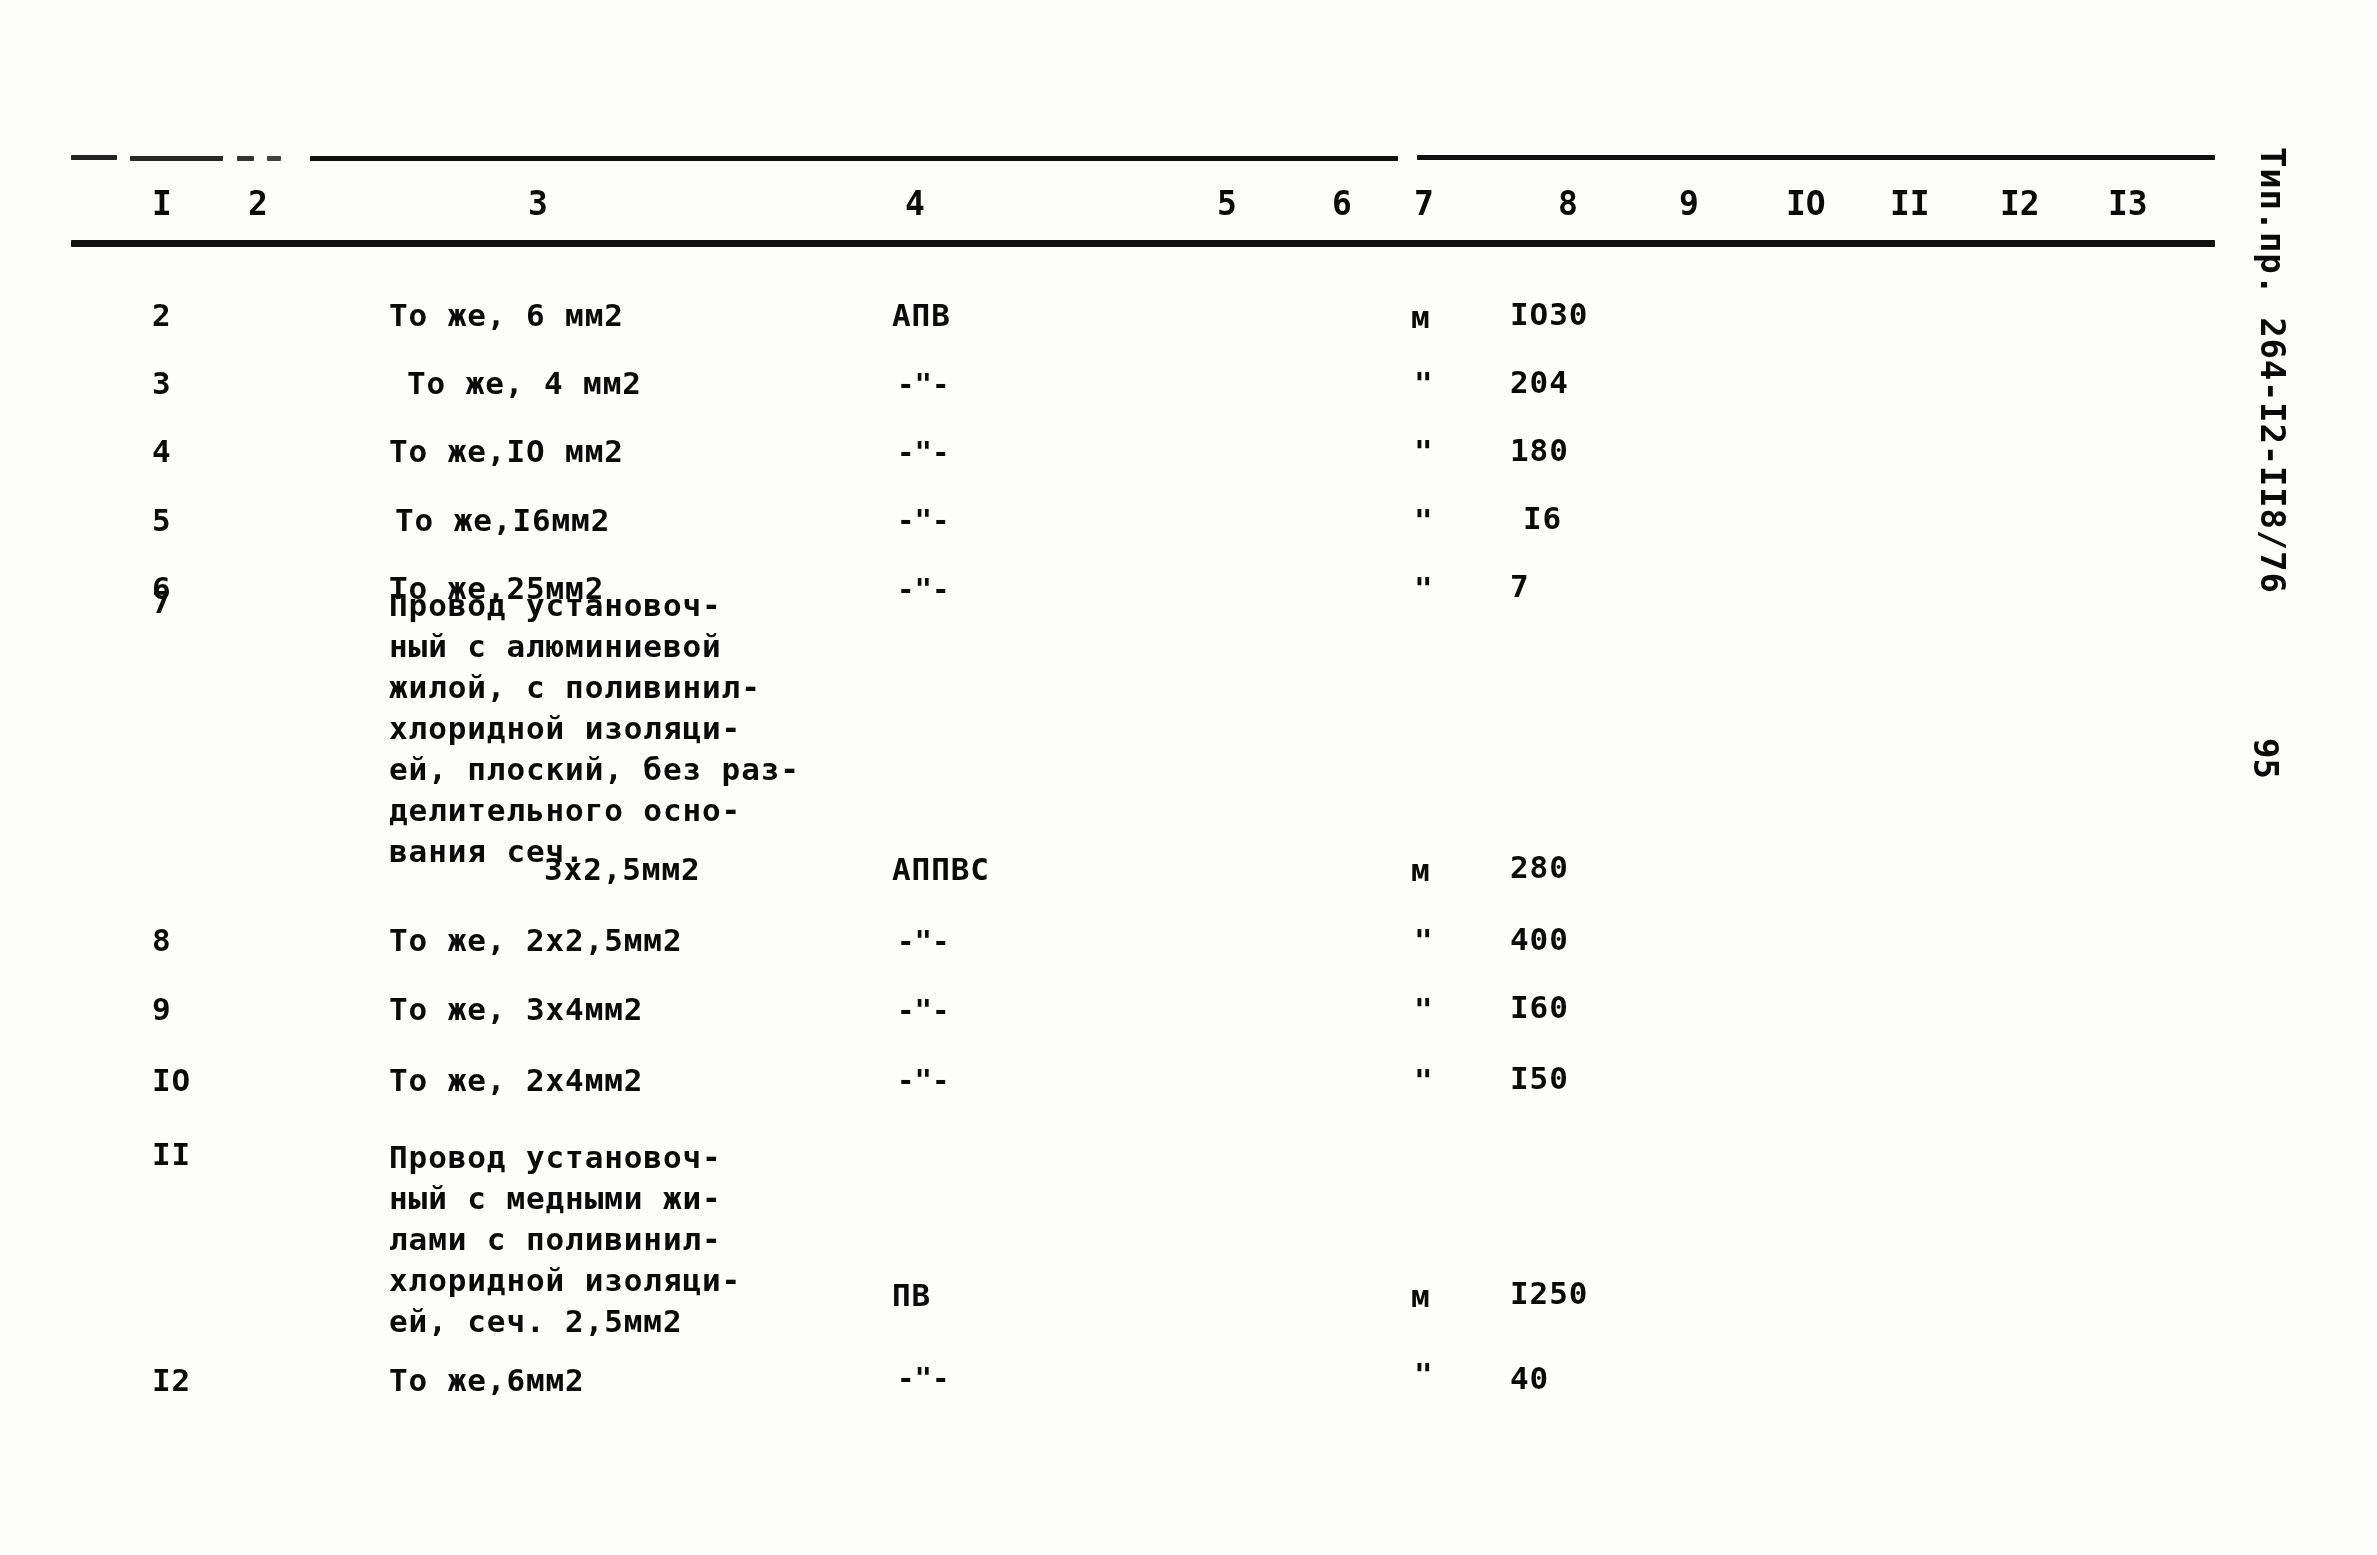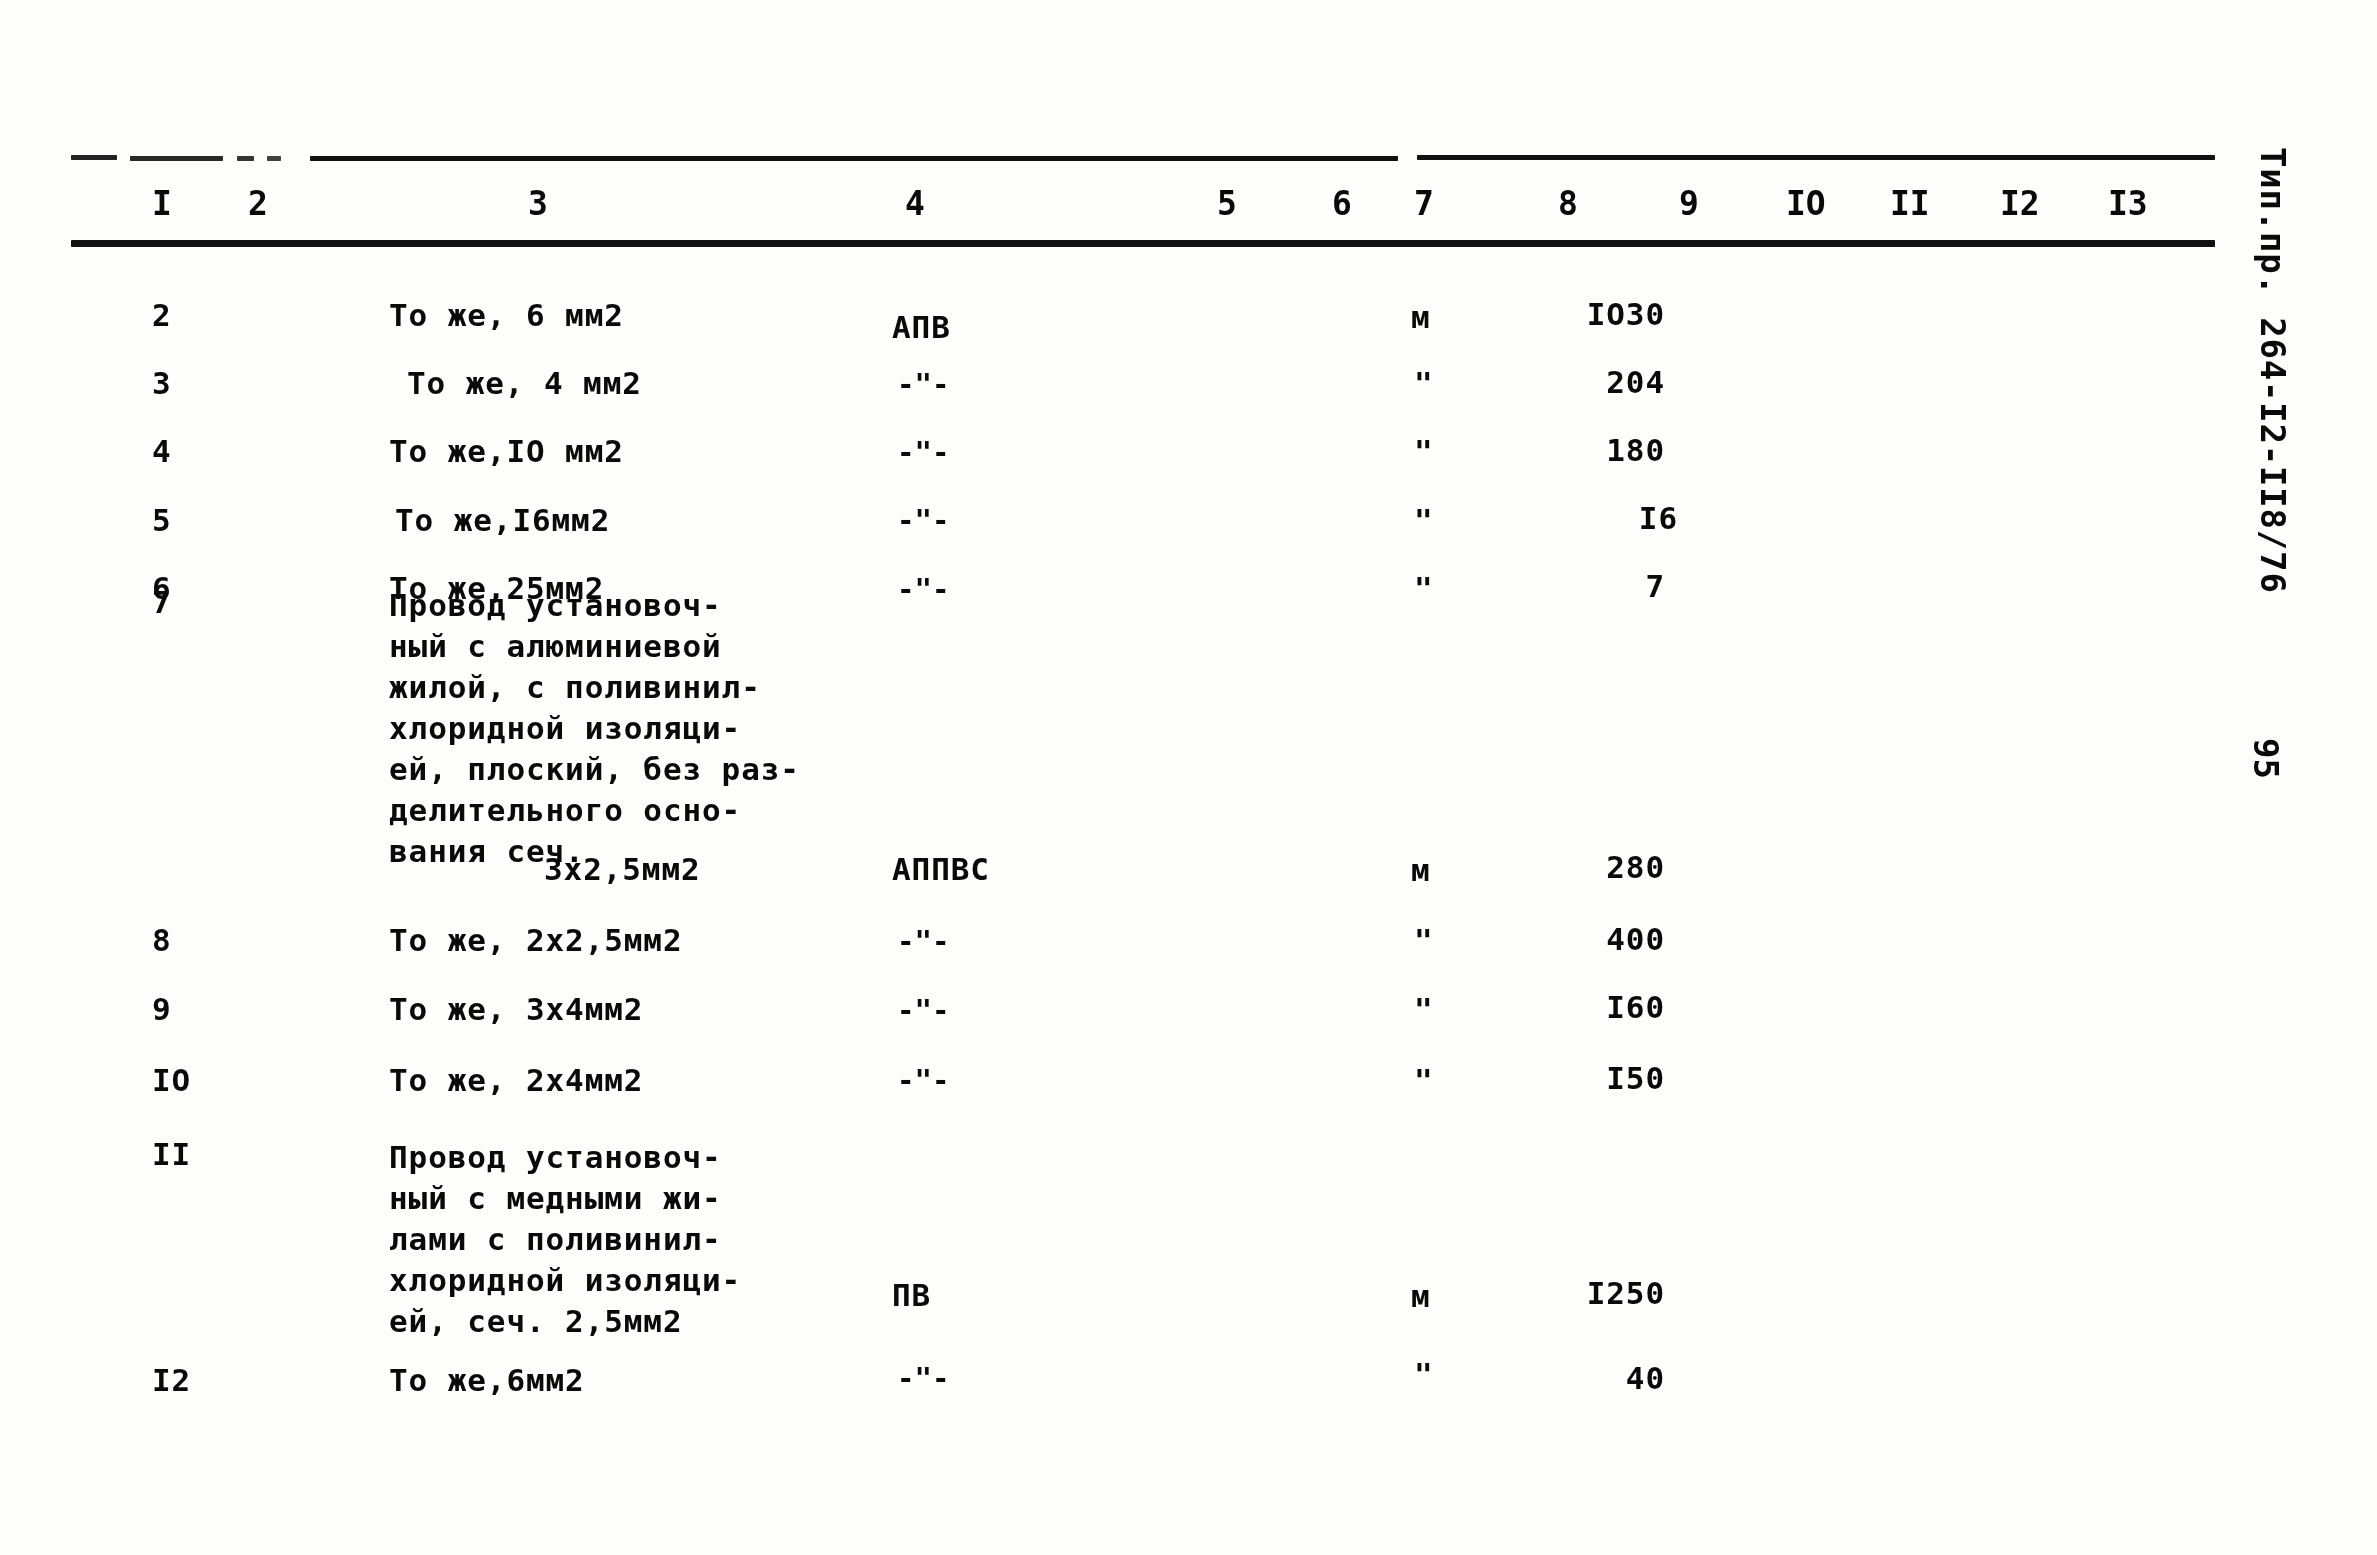--- a/index.html
+++ b/index.html
@@ -62,21 +62,21 @@
   
   .cell {
     position: absolute;
     font-size: 31px;
     line-height: 35px;
     font-weight: 700;
     white-space: pre;
     letter-spacing: 0.9px;
   }
   .cell.num    { text-align: left; }
-  .cell.qty    { text-align: right; }
+  .cell.qty    { }
   .cell.multi  { line-height: 41px; }
 
   .ditto {
     position: absolute;
     font-size: 29px;
     font-weight: 700;
     letter-spacing: 0px;
     white-space: pre;
   }
   .side-stamp-wrap {
@@ -146,21 +146,21 @@
   <div class="col-head" style="left:1414px">7</div>
   <div class="col-head" style="left:1558px">8</div>
   <div class="col-head" style="left:1679px">9</div>
   <div class="col-head" style="left:1786px">IO</div>
   <div class="col-head" style="left:1890px">II</div>
   <div class="col-head" style="left:2000px">I2</div>
   <div class="col-head" style="left:2108px">I3</div>
 
   <div class="cell num" style="left:152px; top:298px">2</div>
   <div class="cell" style="left:389px; top:298px">То же, 6 мм2</div>
-  <div class="cell" style="left:892px; top:310px">АПВ</div>
+  <div class="cell" style="left:892px; top:298px">АПВ</div>
   <div class="cell" style="left:1411px; top:300px">м</div>
   <div class="cell qty" style="left:1510px; top:297px; width:155px">IO30</div>
 
   <div class="cell num" style="left:152px; top:366px">3</div>
   <div class="cell" style="left:407px; top:366px">То же, 4 мм2</div>
   <div class="ditto" style="left:897px; top:367px">-"-</div>
   <div class="cell" style="left:1414px; top:366px">"</div>
   <div class="cell qty" style="left:1510px; top:365px; width:155px">204</div>
 
   <div class="cell num" style="left:152px; top:434px">4</div>

